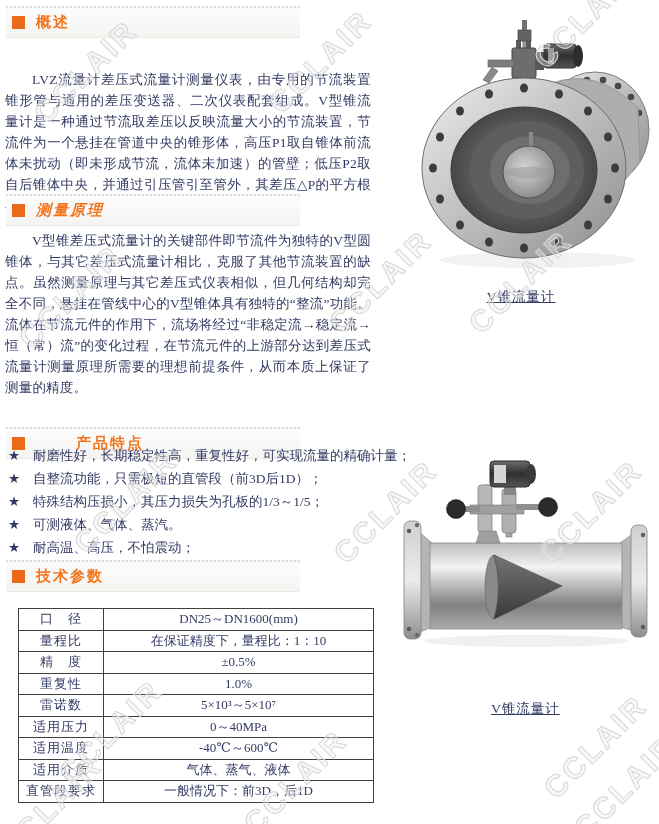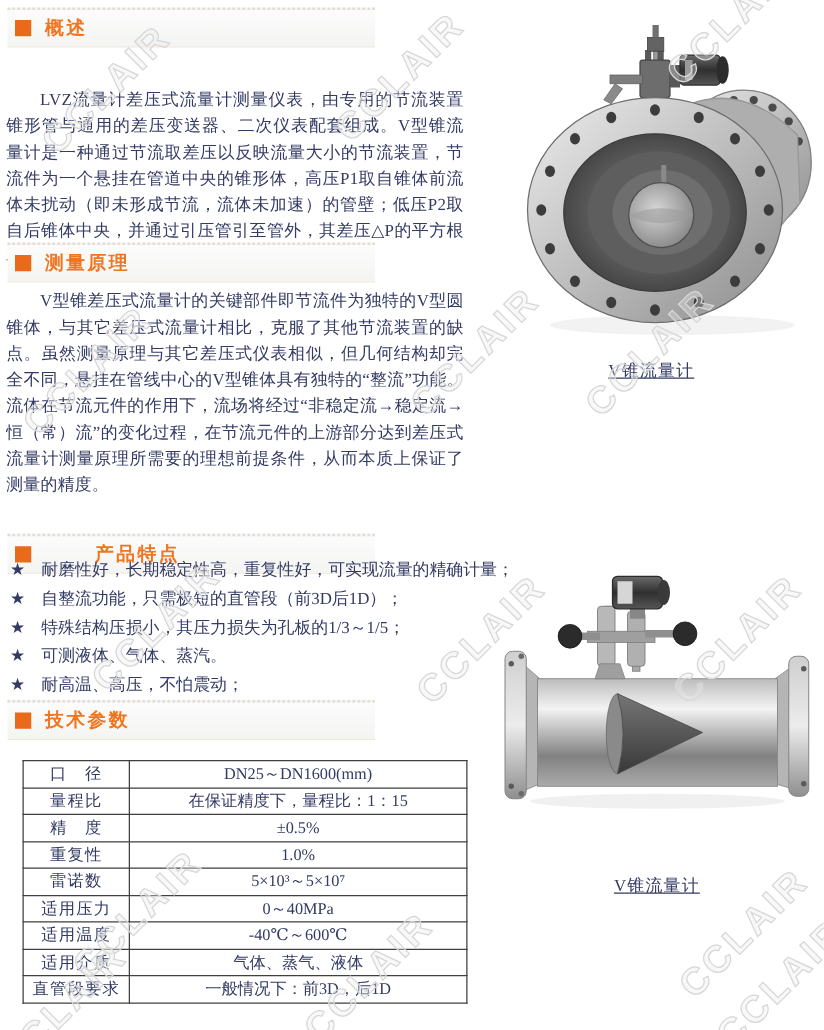--- a/index.html
+++ b/index.html
@@ -21,21 +21,21 @@
   }
   .sq{
     display:inline-block;width:13px;height:13px;margin-right:11px;
     background:var(--accent,#EA6A1C);
   }
   .sec-title{
     font-size:15px;font-weight:bold;letter-spacing:2px;
     color:var(--header-text,#F2751D);
   }
   .pos-h1{top:6px;}
-  .pos-h2{top:194px;}
+  .pos-h2{top:194px;font-style:italic;}
   .pos-h3{top:427px;gap:40px;}
   .pos-h4{top:560px;}
   
   .para{
     position:absolute;left:5px;width:366px;margin:0;
     font-size:13.5px;line-height:21px;text-indent:2em;
     text-align:justify;letter-spacing:0.2px;
   }
   .pos-p1{top:28px;margin-top:41px;}
   .pos-p2{top:230px;}
@@ -116,21 +116,21 @@
     <span class="sec-title">技术参数</span>
   </div>
   <table class="spec-table">
     <tbody>
       <tr>
           <td class="lbl">口　径</td>
           <td class="val">DN25～DN1600(mm)</td>
         </tr>
       <tr>
           <td class="lbl">量程比</td>
-          <td class="val">在保证精度下，量程比：1：15</td>
+          <td class="val">在保证精度下，量程比：1：10</td>
         </tr>
       <tr>
           <td class="lbl">精　度</td>
           <td class="val">±0.5%</td>
         </tr>
       <tr>
           <td class="lbl">重复性</td>
           <td class="val">1.0%</td>
         </tr>
       <tr>

